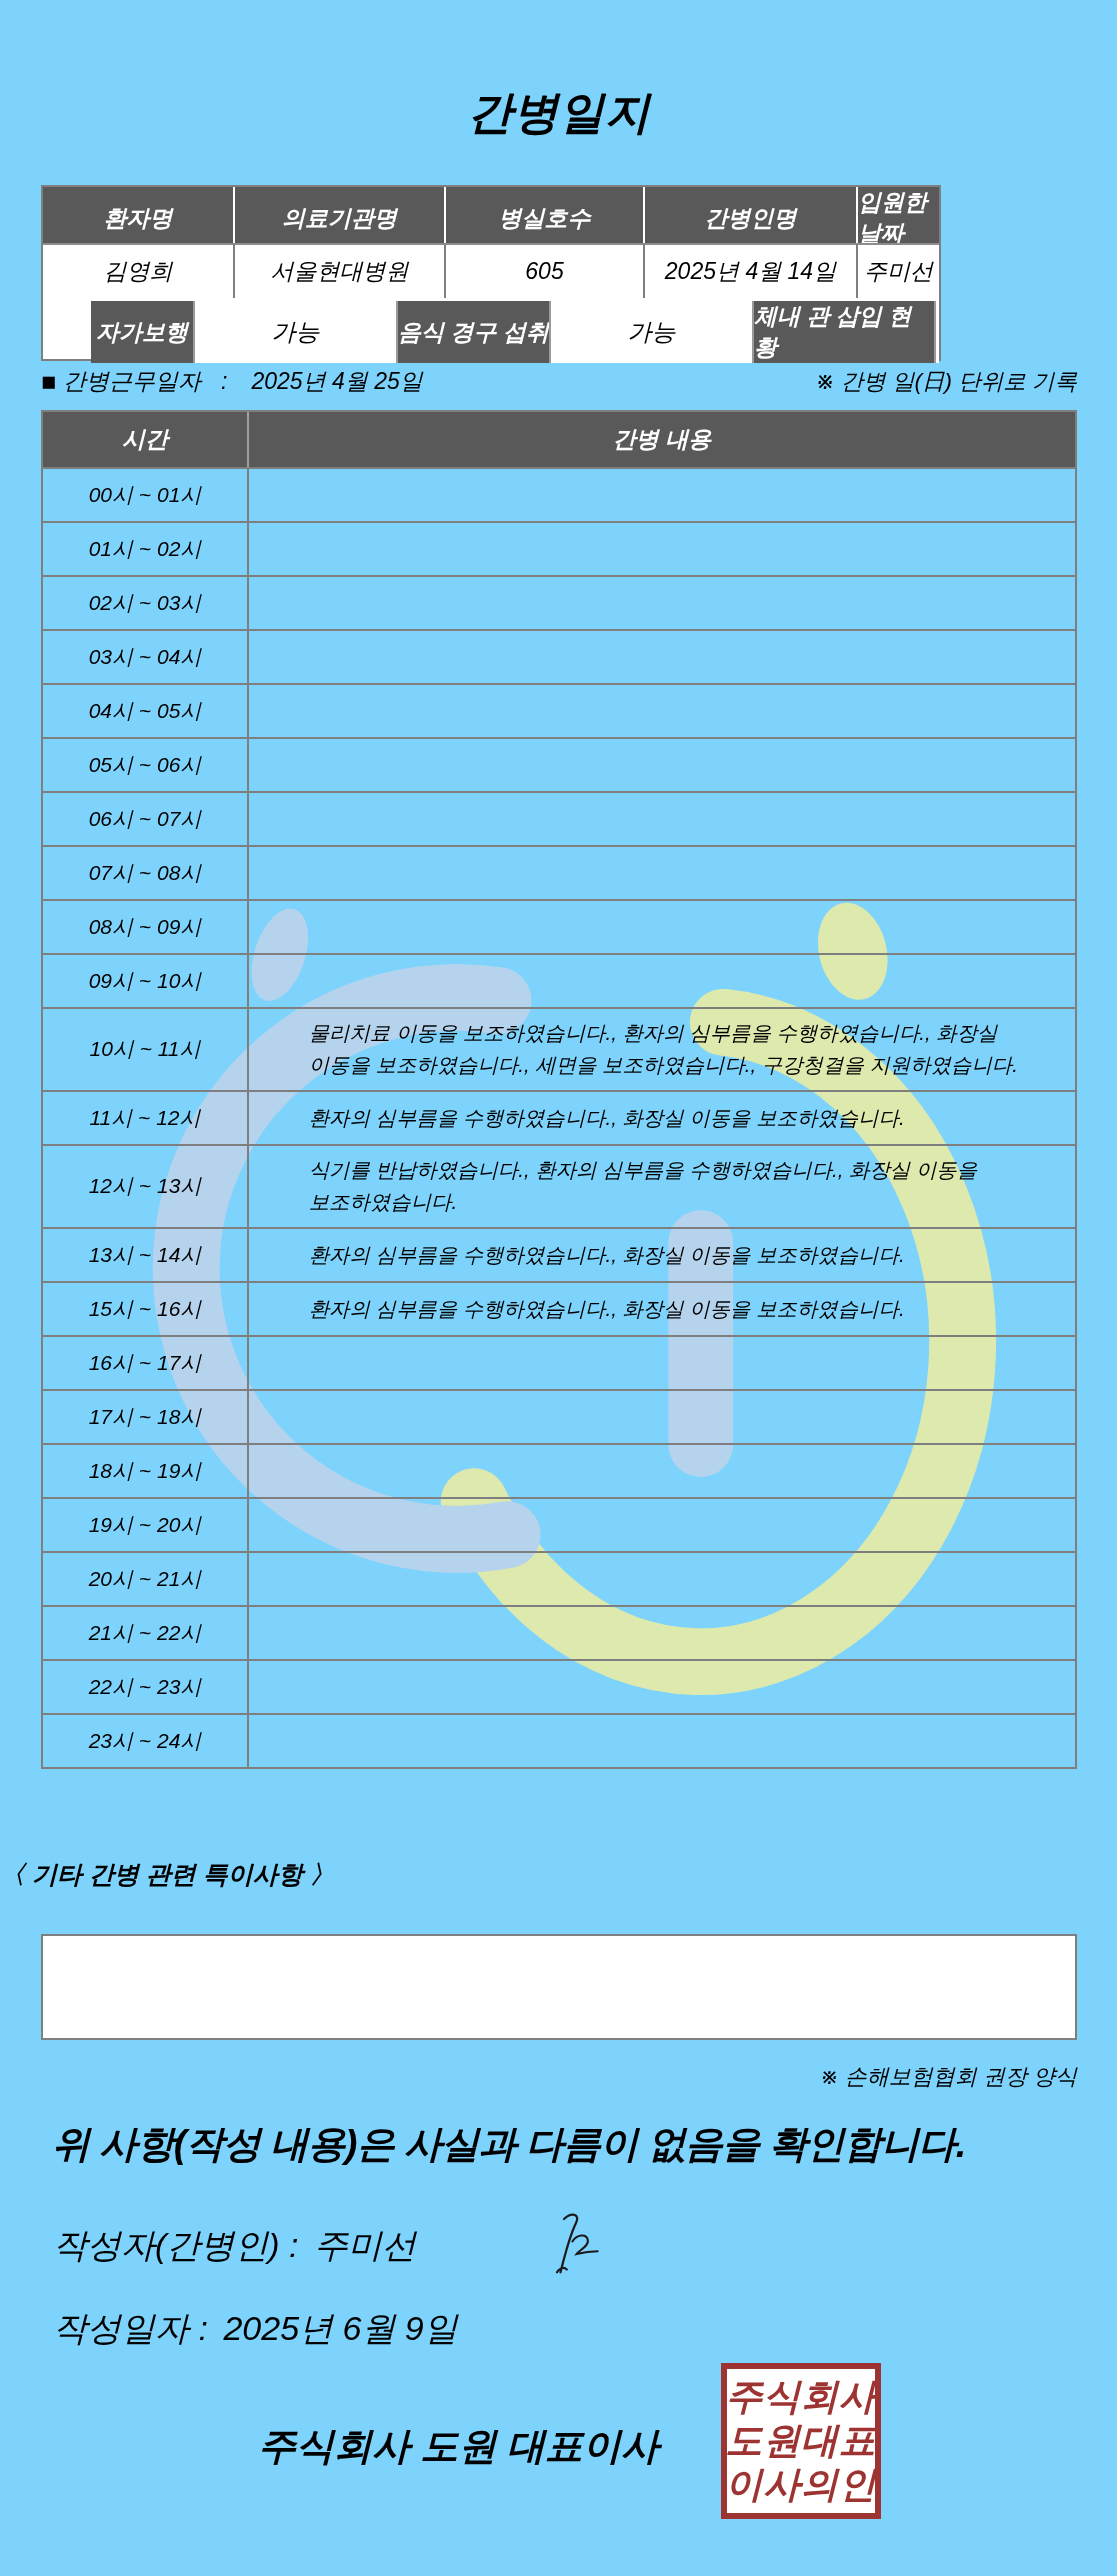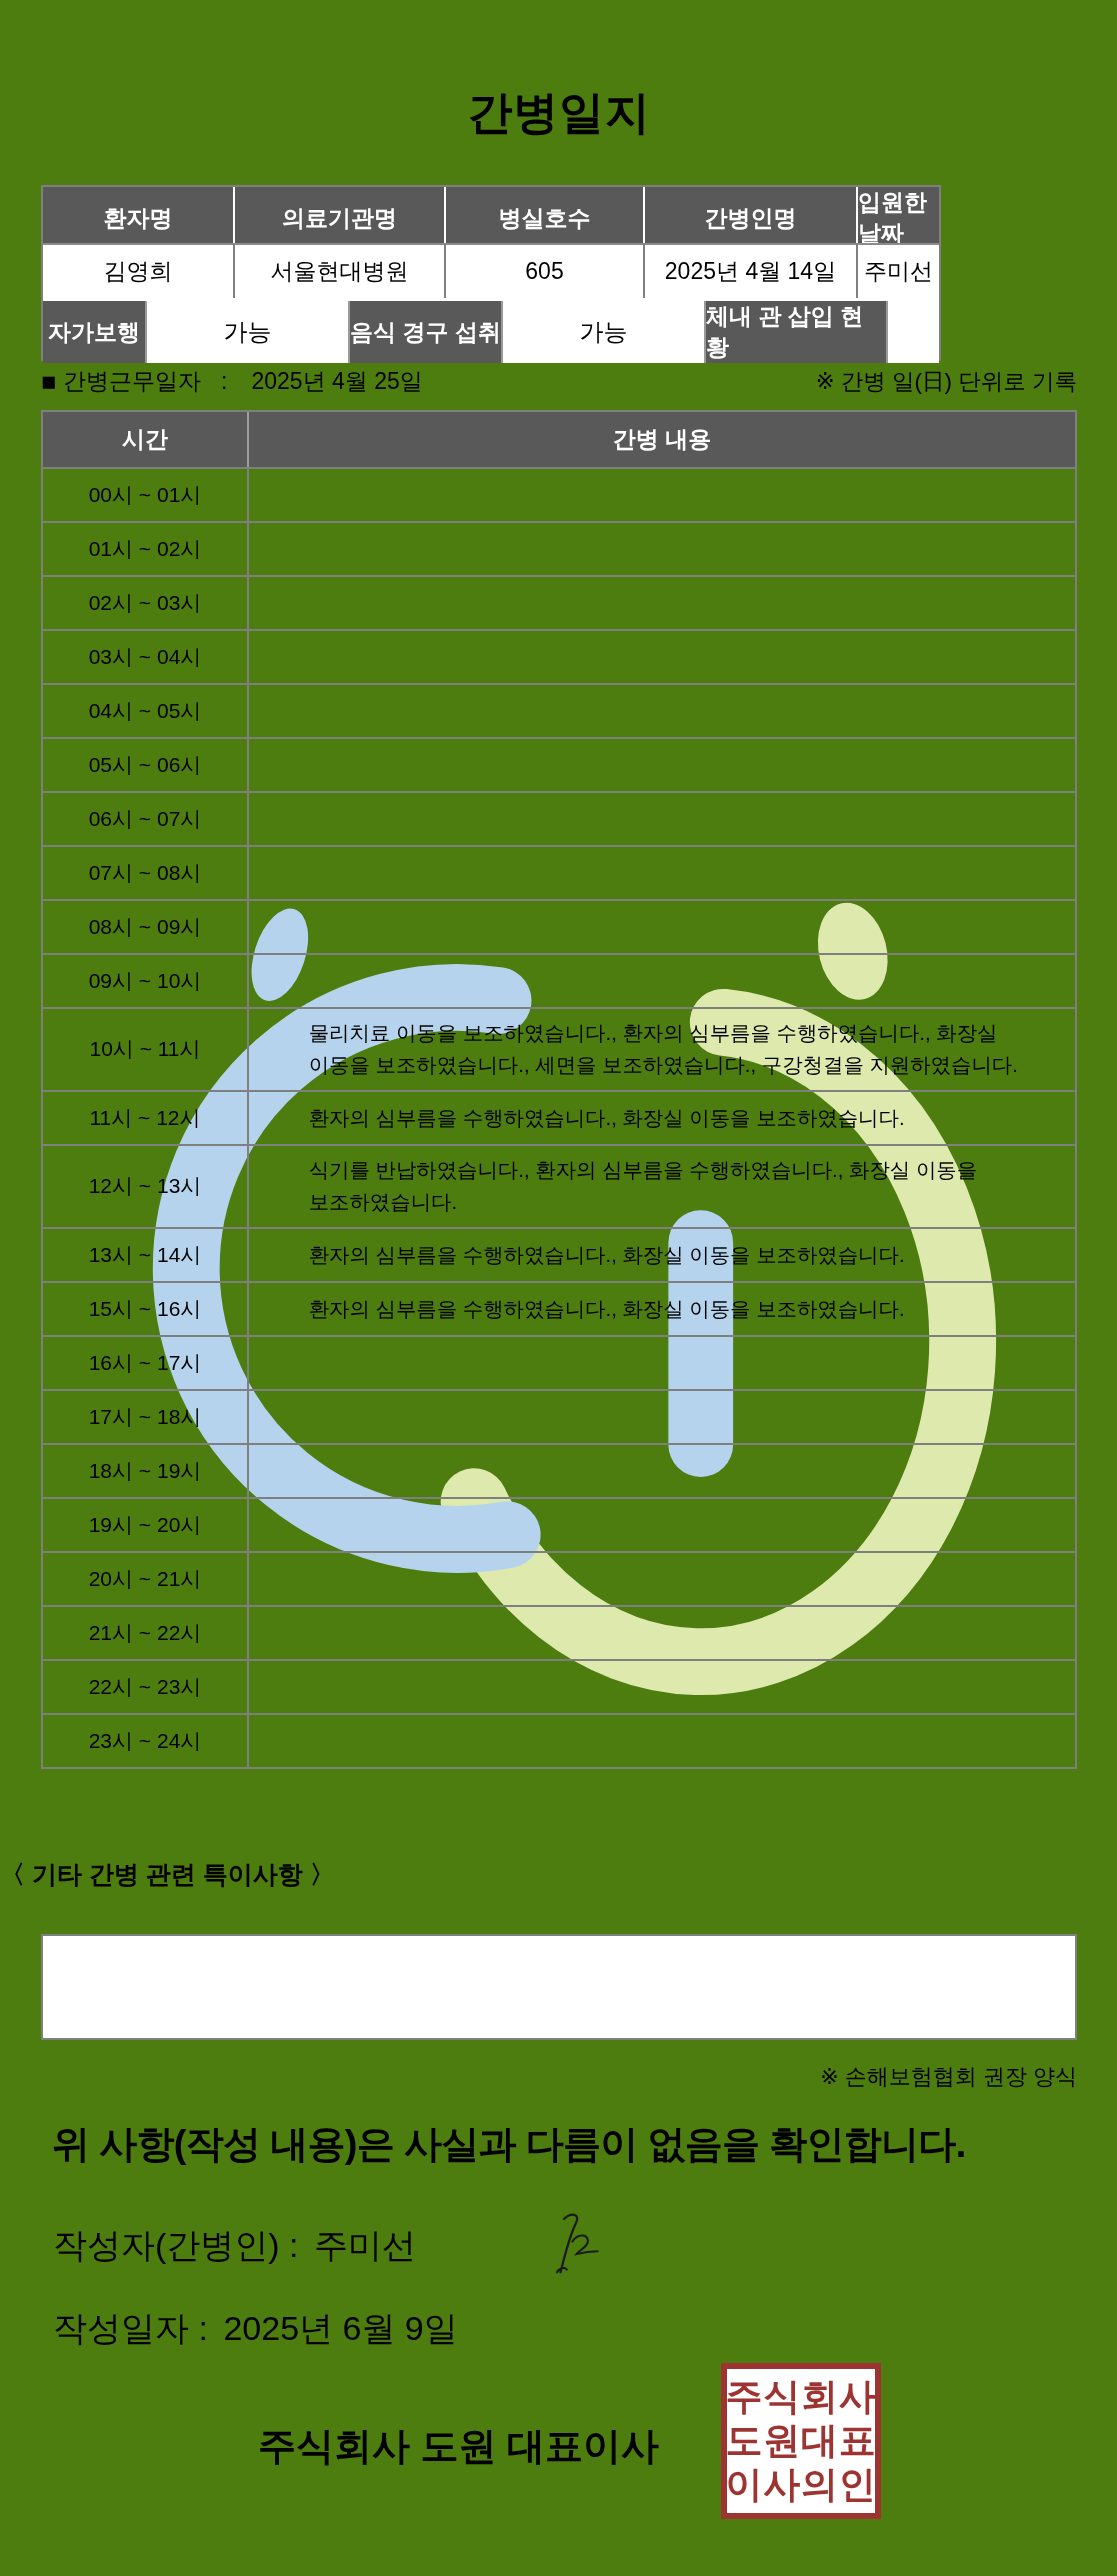--- a/index.html
+++ b/index.html
@@ -1,37 +1,38 @@
 <!DOCTYPE html>
 <html style="font-size:11.3px"><head>
 <meta charset="utf-8">
 <style>
   html,body { margin:0; padding:0; background:#ffffff; }
   .page {
-    position:relative; width:1118px; height:2576px; background:#4d7c0f;
+    position:relative; width:1118px; height:2576px; background:#7dd3fc;
     font-family:"Liberation Sans","DejaVu Sans",sans-serif; color:#000;
     overflow:hidden;
+    font-style:italic;
   }
   
   .doc-title {
     position:absolute; top:83px; left:0; width:100%;
     text-align:center; font-size:45px; font-weight:800; letter-spacing:0.7px;
     margin:0;
   }
   
   .watermark { position:absolute; left:106px; top:866px; z-index:0; }
   
   .info-table {
     position:absolute; left:41px; top:185px; width:900px;
     border:2.1px solid #7f7f7f; box-sizing:border-box; z-index:1; background:#fff;
   }
   .info-row { display:grid; }
   .info-row.r1 { grid-template-columns:190px 211px 199px 213px 1fr; height:56px; }
   .info-row.r2 { grid-template-columns:190px 211px 199px 213px 1fr; height:55px; }
-  .info-row.r3 { grid-template-columns:102px 203px 153px 203px 182px 1fr; height:58px; border-top:3.5px solid #ffffff; }
+  .info-row.r3 { grid-template-columns:102px 203px 153px 203px 182px 1fr; height:58px; border-top:3.5px solid #ffffff;padding-left:48px; }
   .cell { display:flex; align-items:center; justify-content:center; box-sizing:border-box; }
   .cell.hdr {
     background:#595959; color:#ffffff; font-weight:700; font-size:23px;
   }
   .info-row.r1 .cell + .cell { border-left:2.8px solid #ffffff; }
   .info-row.r2 .cell { background:#ffffff; font-size:23px; border-top:2.1px solid #8c8c8c; }
   .info-row.r2 .cell + .cell { border-left:2.1px solid #7f7f7f; }
   .info-row.r3 .cell + .cell { border-left:2.1px solid #9a9a9a; }
   .info-row.r3 .cell.val { background:#ffffff; font-size:24px; }
   

